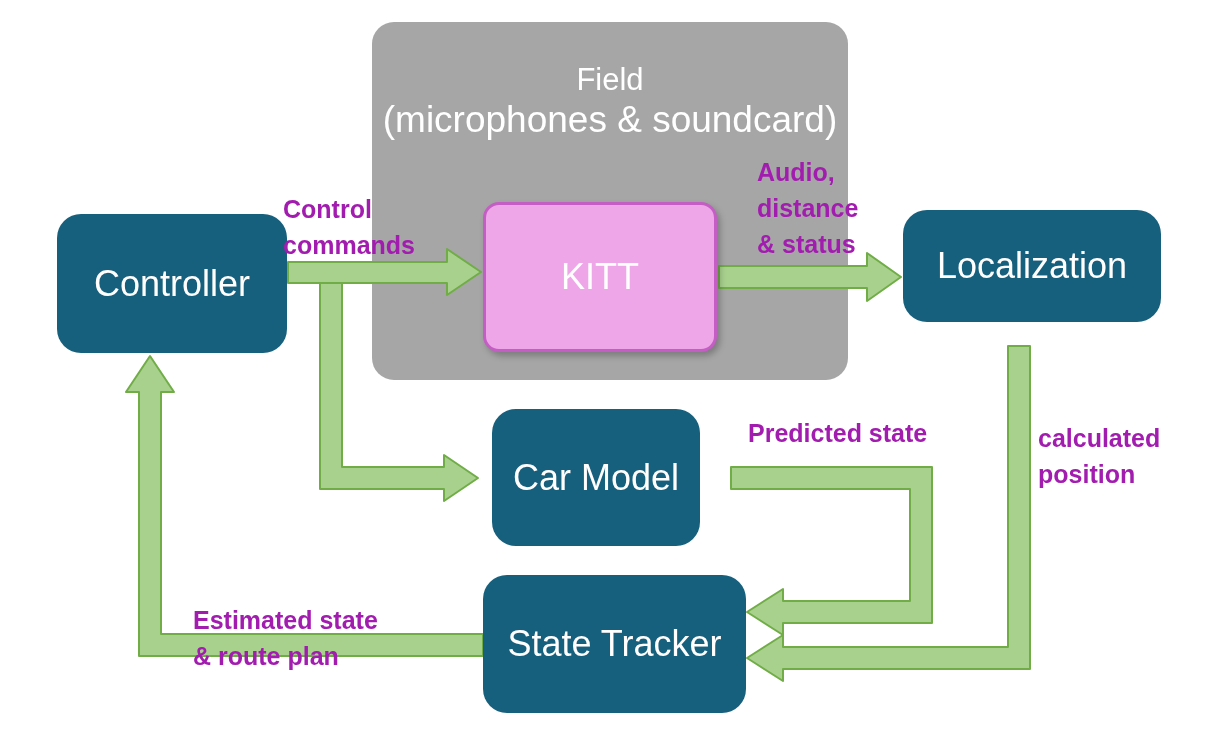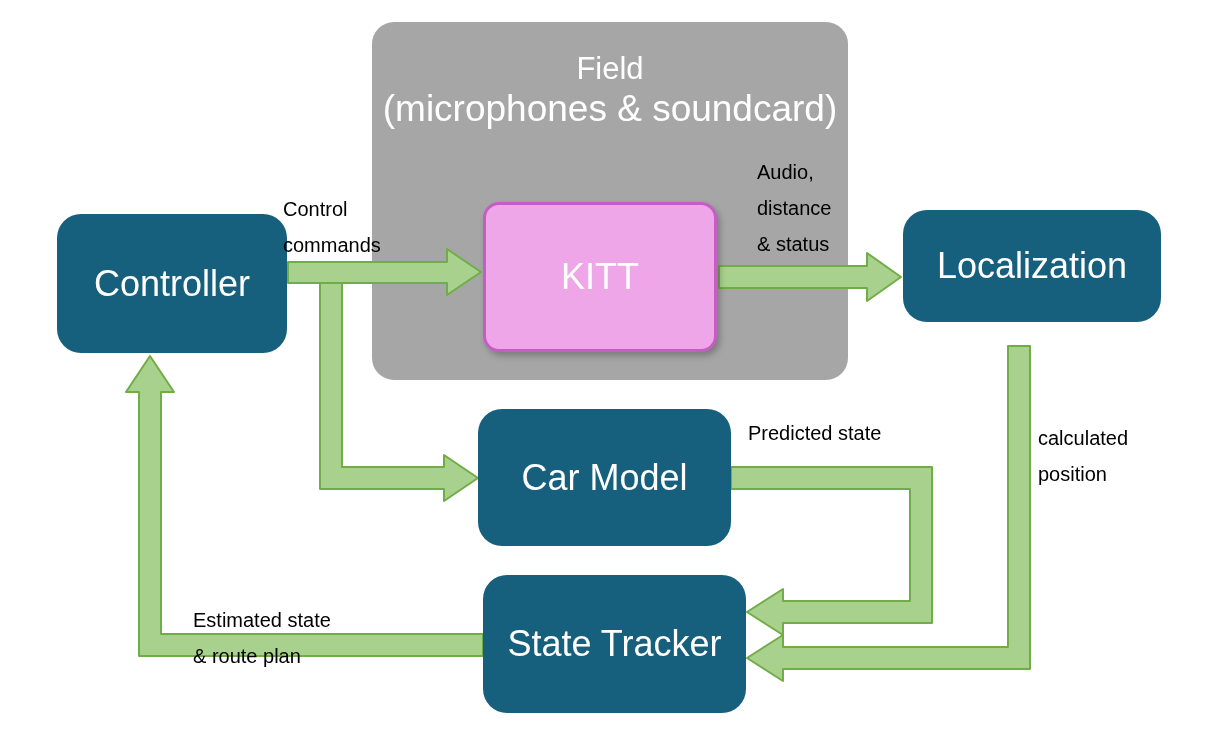--- a/index.html
+++ b/index.html
@@ -15,21 +15,21 @@
   
   .field {
     position: absolute;
     left: 372px; top: 22px;
     width: 476px; height: 358px;
     background: #a6a6a6;
     border-radius: 22px;
     color: #ffffff;
     text-align: center;
     box-sizing: border-box;
-    padding-top: 27px;
+    padding-top: 38px;
   }
   .field-title { font-size: 31px; line-height: 40px; }
   .field-subtitle { font-size: 37px; line-height: 36px; margin-top: 2px; }
 
   
   .arrows { position: absolute; left: 0; top: 0; }
   .arrows path {
     fill: #a9d18e;
     stroke: #70ad47;
     stroke-width: 2;
@@ -42,40 +42,40 @@
     background: #17607d;
     color: #ffffff;
     border-radius: 24px;
     display: flex;
     align-items: center;
     justify-content: center;
     font-size: 36px;
   }
   .node-controller    { left: 57px;  top: 214px; width: 230px; height: 139px; }
   .node-localization  { left: 903px; top: 210px; width: 258px; height: 112px; }
-  .node-car-model     { left: 478px; top: 409px; width: 253px; height: 137px; }
+  .node-car-model     { left: 492px; top: 409px; width: 208px; height: 137px; }
   .node-state-tracker { left: 483px; top: 575px; width: 263px; height: 138px; }
 
   
   .node-kitt {
     left: 483px; top: 202px;
     width: 234px; height: 150px;
     background: #efa6e9;
     border: 3px solid #c45ec4;
     border-radius: 16px;
     box-sizing: border-box;
     box-shadow: 3px 4px 6px rgba(0,0,0,0.25);
   }
 
   
   .edge-label {
     position: absolute;
-    color: #000000;
-    font-size: 20px;
-    font-weight: normal;
+    color: #a21caf;
+    font-size: 25px;
+    font-weight: bold;
     line-height: 36px;
     white-space: pre-line;
   }
   .edge-label.center { }
   .label-control-commands    { left: 283px;  top: 191px; width: 205px; }
   .label-audio               { left: 757px;  top: 154px; width: 130px; text-align: left; }
   .label-predicted-state     { left: 748px;  top: 407px; width: 220px; margin-top: 8px; }
   .label-calculated-position { left: 1038px; top: 420px; width: 145px; }
   .label-estimated           { left: 193px;  top: 556px; width: 220px; margin-top: 46px; }
 </style>

